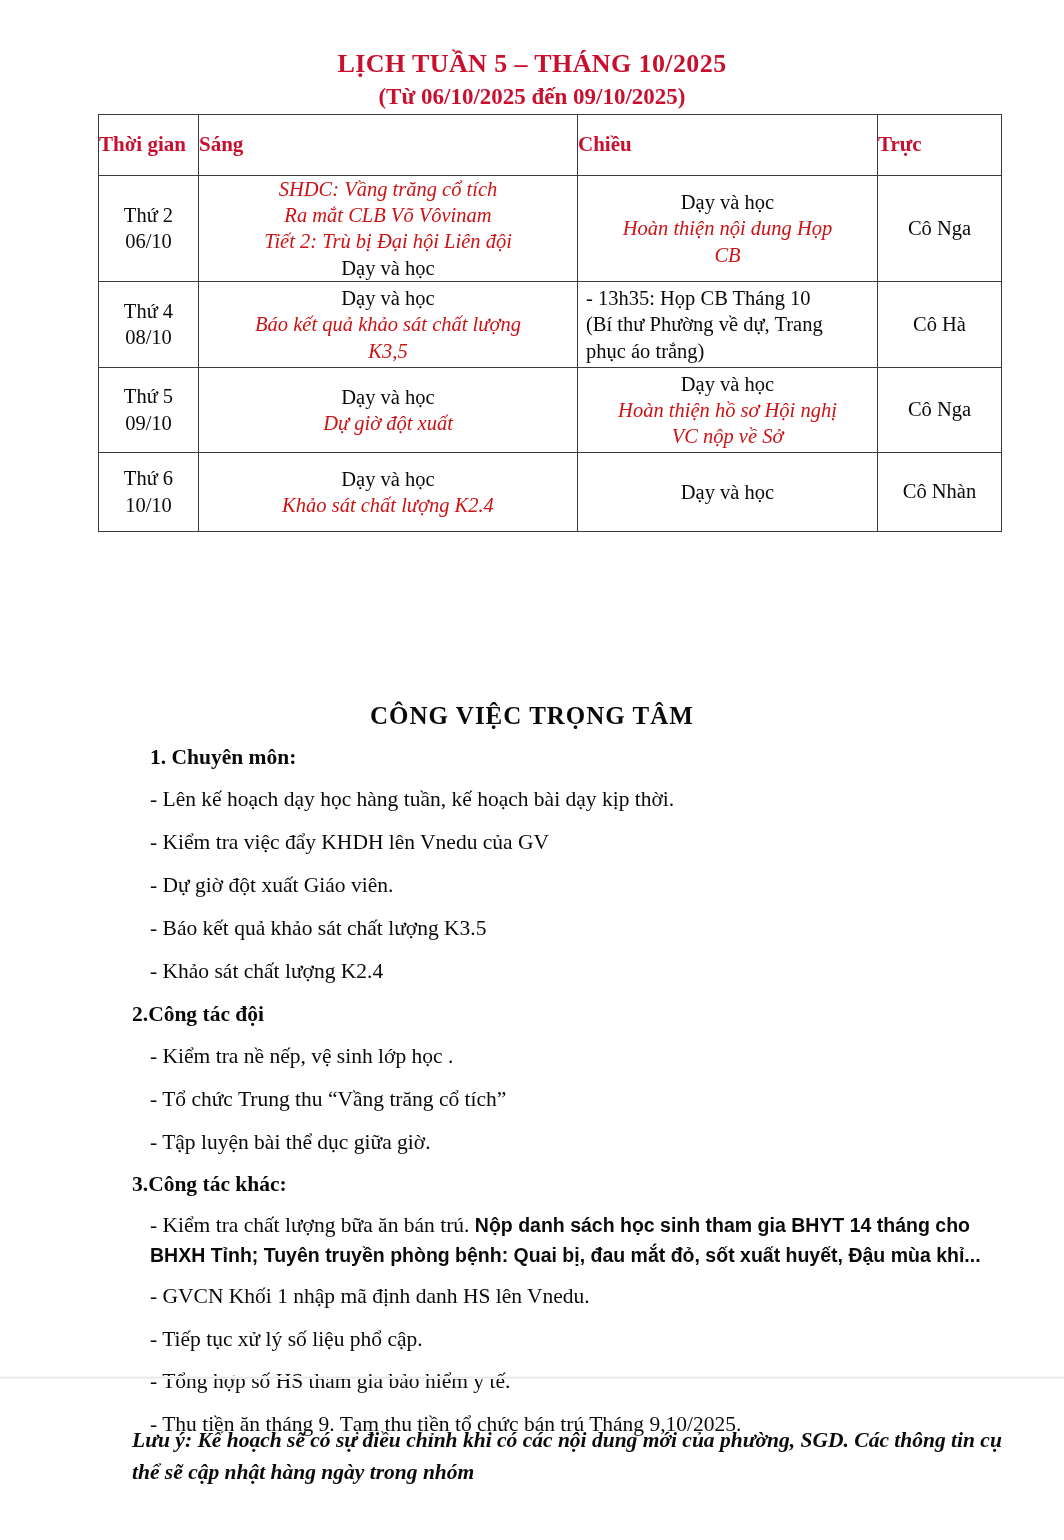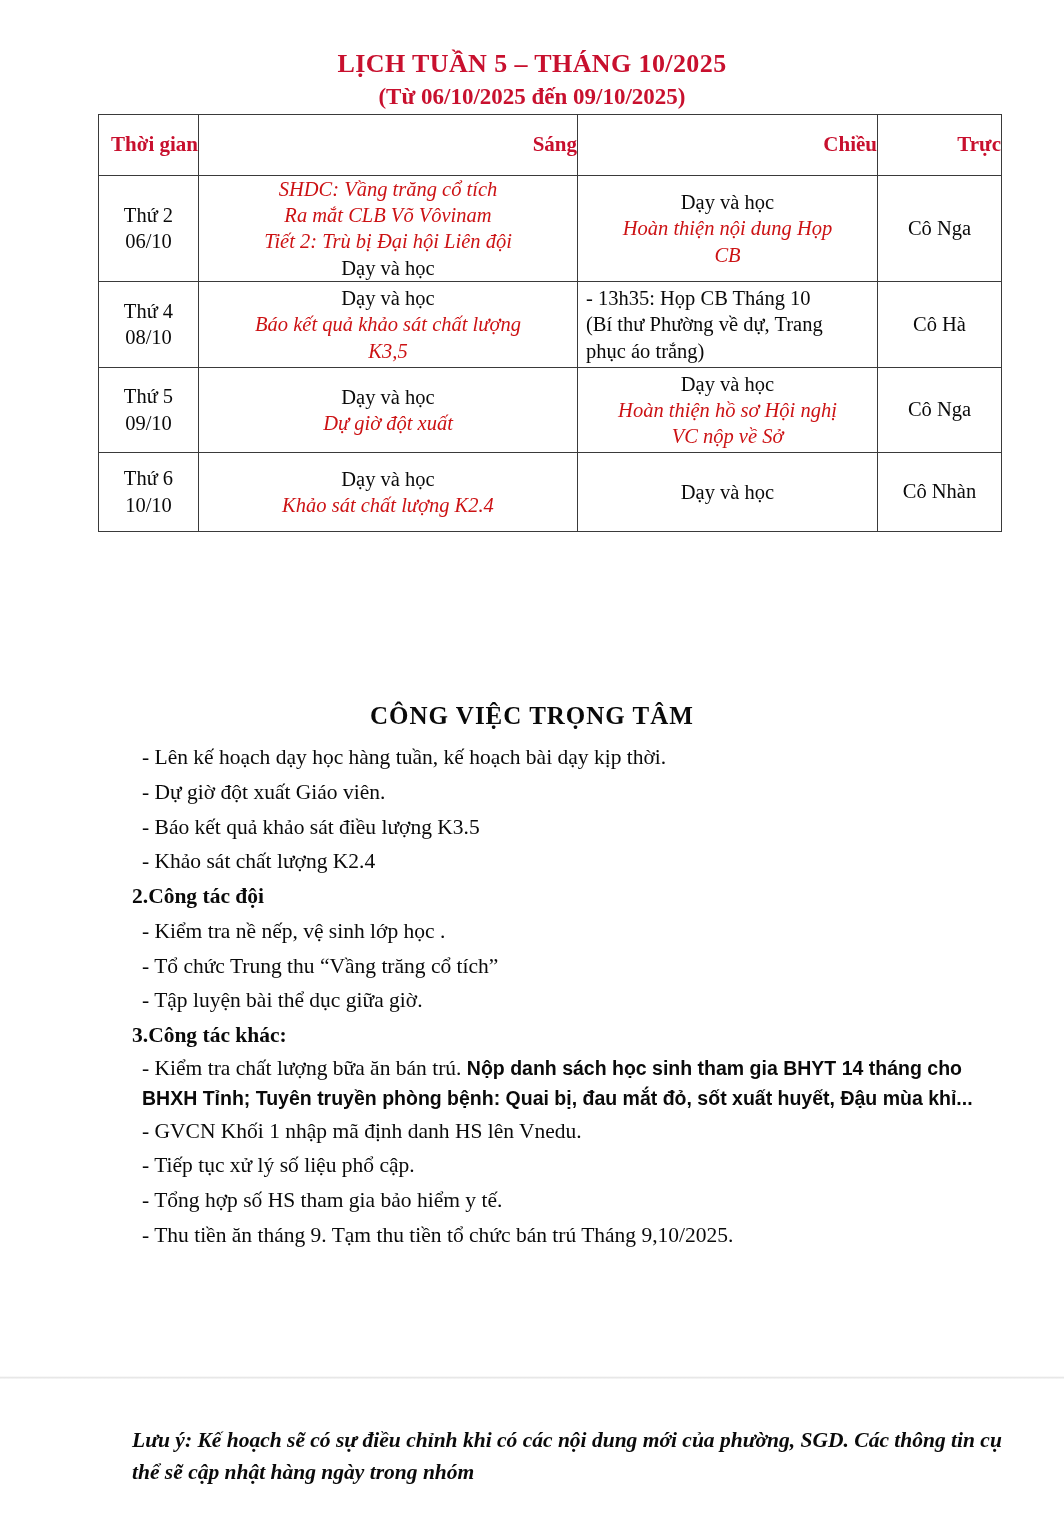--- a/index.html
+++ b/index.html
@@ -61,21 +61,21 @@
   }
   col.c-time  { width: 100px; }
   col.c-morn  { width: 379px; }
   col.c-aft   { width: 300px; }
   col.c-duty  { width: 124px; }
 
   th.hd {
     color: #c8102e;
     font-weight: bold;
     font-size: 21px;
-    text-align: right;
+    text-align: left;
     height: 60px;
     line-height: 1.2;
     margin-top: 15px;
   }
 
   td.tcell {
     text-align: center;
     font-size: 20.5px;
     line-height: 1.28;
     padding: 5px 4px;
@@ -123,21 +123,21 @@
   .sec-head {
     font-size: 21.5px;
     font-weight: bold;
     line-height: 1.6;
     margin: 0;
   }
   .sec-head.indented { padding-left: 18px; }
   .bullet {
     font-size: 21.5px;
     line-height: 1.62;
-    margin: 0;
+    margin: 8px;
     padding-left: 10px;
   }
   .bullet.mixed {
     padding-left: 10px;
     padding-right: 20px;
     line-height: 1.42;
   }
   .sans-run {
     font-family: "Liberation Sans", "DejaVu Sans", sans-serif;
     font-size: 19.5px;
@@ -258,23 +258,25 @@
             </td>
             <td class="duty">Cô Nhàn</td>
           </tr>
         </tbody>
     </table>
   </div>
 
   <div class="focus-title">CÔNG VIỆC TRỌNG TÂM</div>
 
   <div class="body-wrap">
+      <div class="sec-head indented">1. Chuyên môn:</div>
       <div class="bullet">- Lên kế hoạch dạy học hàng tuần, kế hoạch bài dạy kịp thời.</div>
+      <div class="bullet">- Kiểm tra việc đẩy KHDH lên Vnedu của GV</div>
       <div class="bullet">- Dự giờ đột xuất Giáo viên.</div>
-      <div class="bullet">- Báo kết quả khảo sát điều lượng K3.5</div>
+      <div class="bullet">- Báo kết quả khảo sát chất lượng K3.5</div>
       <div class="bullet">- Khảo sát chất lượng K2.4</div>
       <div class="sec-head">2.Công tác đội</div>
       <div class="bullet">- Kiểm tra nề nếp, vệ sinh lớp học .</div>
       <div class="bullet">- Tổ chức Trung thu “Vầng trăng cổ tích”</div>
       <div class="bullet">- Tập luyện bài thể dục giữa giờ.</div>
       <div class="sec-head">3.Công tác khác:</div>
       <div class="bullet mixed"><span>- Kiểm tra chất lượng bữa ăn bán trú. </span><span class="sans-run">Nộp danh sách học sinh tham gia BHYT 14 tháng cho BHXH Tỉnh; Tuyên truyền phòng bệnh: Quai bị, đau mắt đỏ, sốt xuất huyết, Đậu mùa khỉ...</span></div>
       <div class="bullet">- GVCN Khối 1 nhập mã định danh HS lên Vnedu.</div>
       <div class="bullet">- Tiếp tục xử lý số liệu phổ cập.</div>
       <div class="bullet">- Tổng hợp số HS tham gia bảo hiểm y tế.</div>

